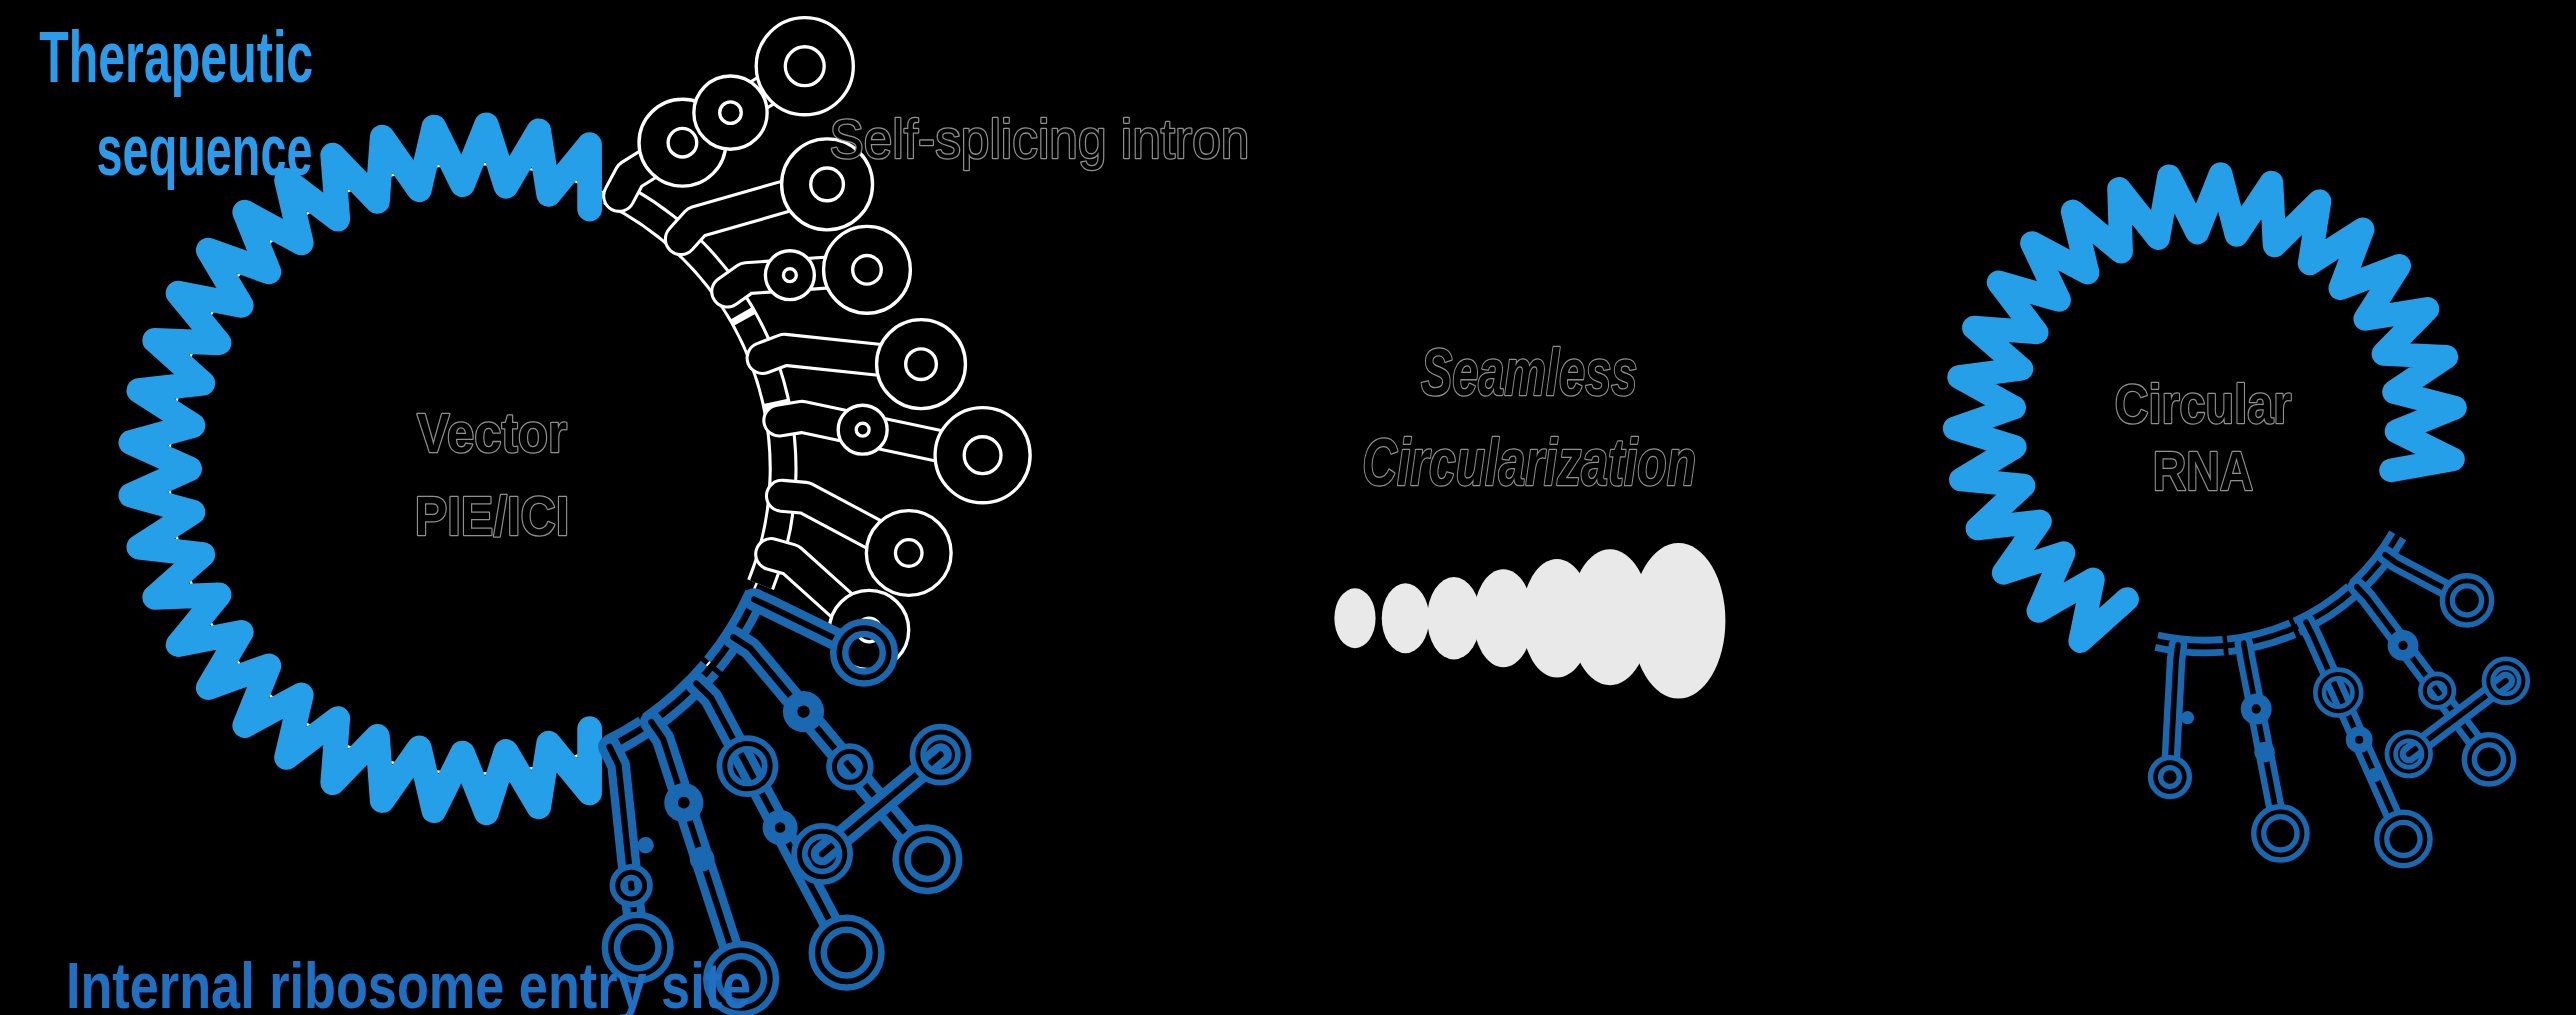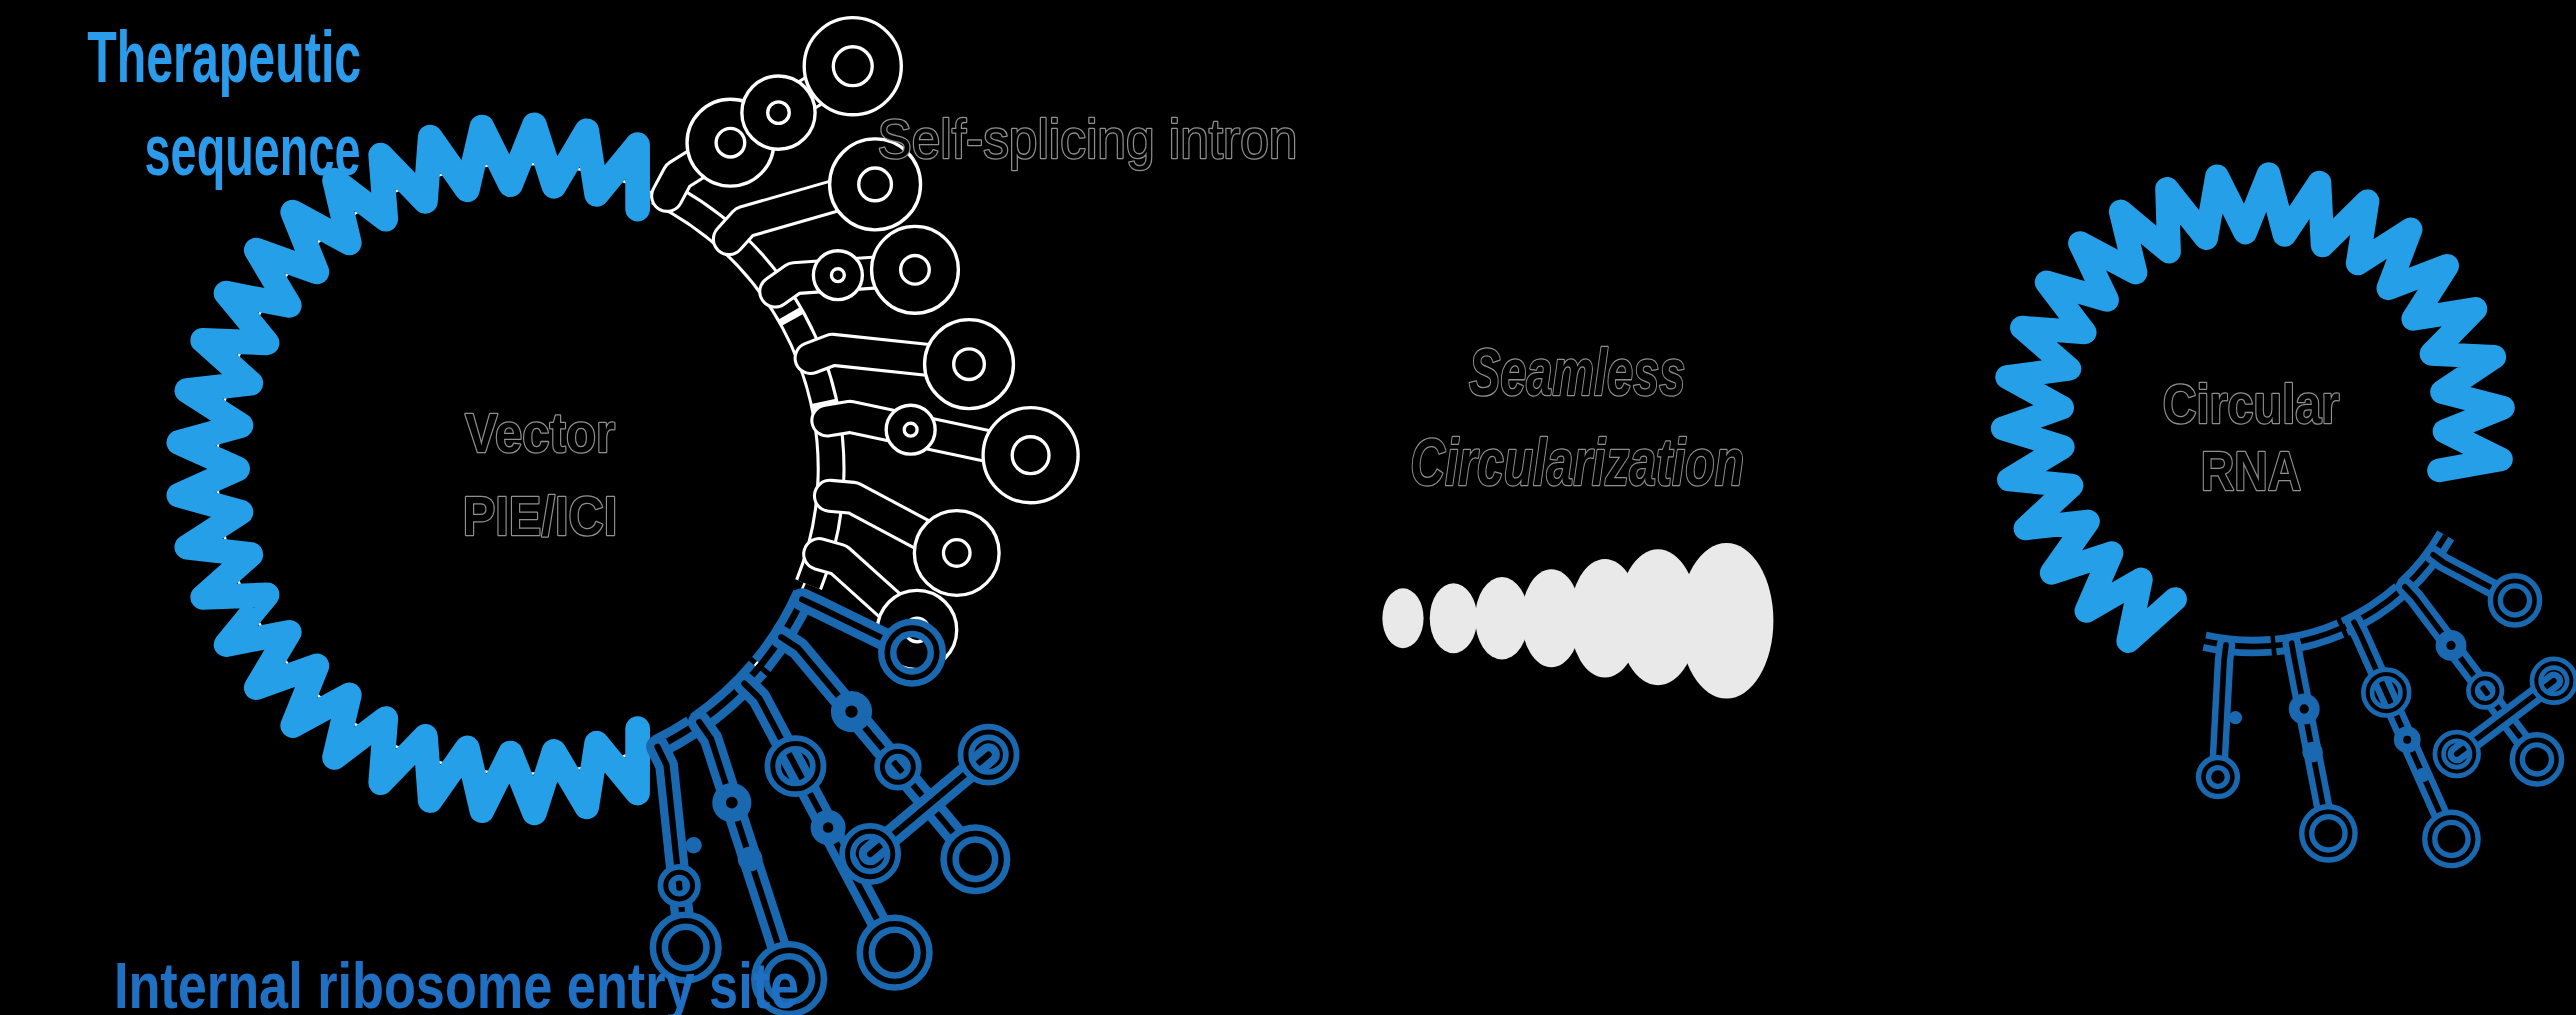--- a/index.html
+++ b/index.html
@@ -1,17 +1,17 @@
 <!DOCTYPE html>
 <html style="font-size:8.2px"><head>
 <meta charset="utf-8">
 <style>
   html,body{margin:0;padding:0;background:#000;}
   body{width:2576px;height:1016px;overflow:hidden;}
-  .stage{position:relative;width:2210px;height:1016px;background:#000;margin-left:48px;}
+  .stage{position:relative;width:2210px;height:1016px;background:#000;}
   svg{display:block;}
   text{font-family:"Liberation Sans", sans-serif;}
   .t-blue{font-weight:600;}
   .t-outline{paint-order:stroke;stroke-linejoin:round;}
   .bold{font-weight:700;}
   .ital{font-style:italic;}
 </style>
 </head>
 <body>
 

